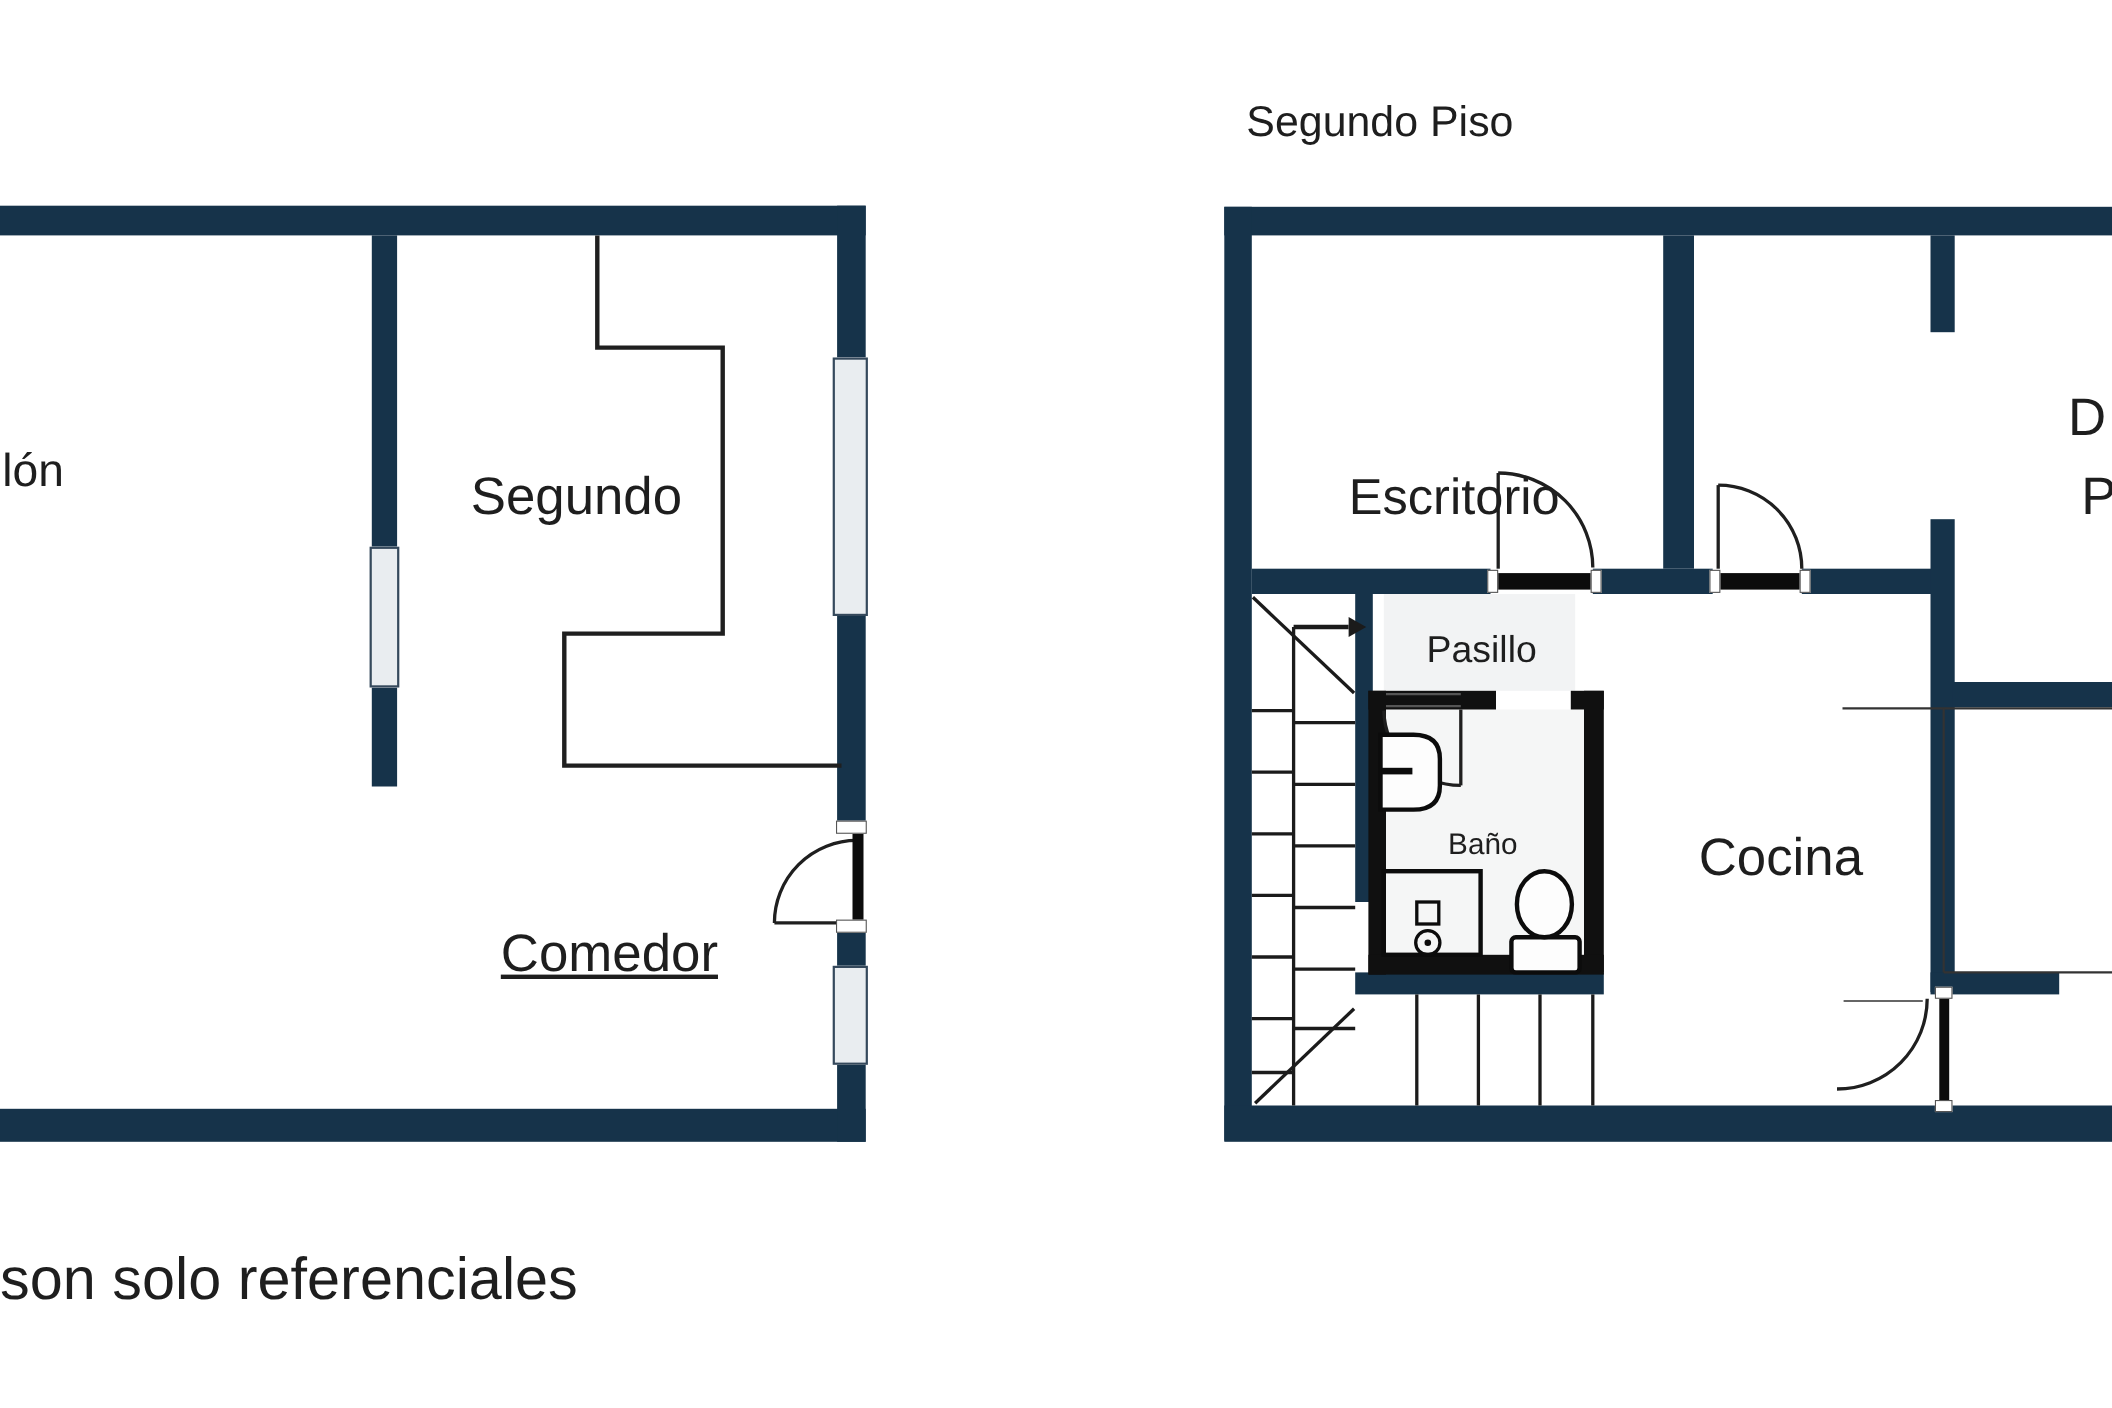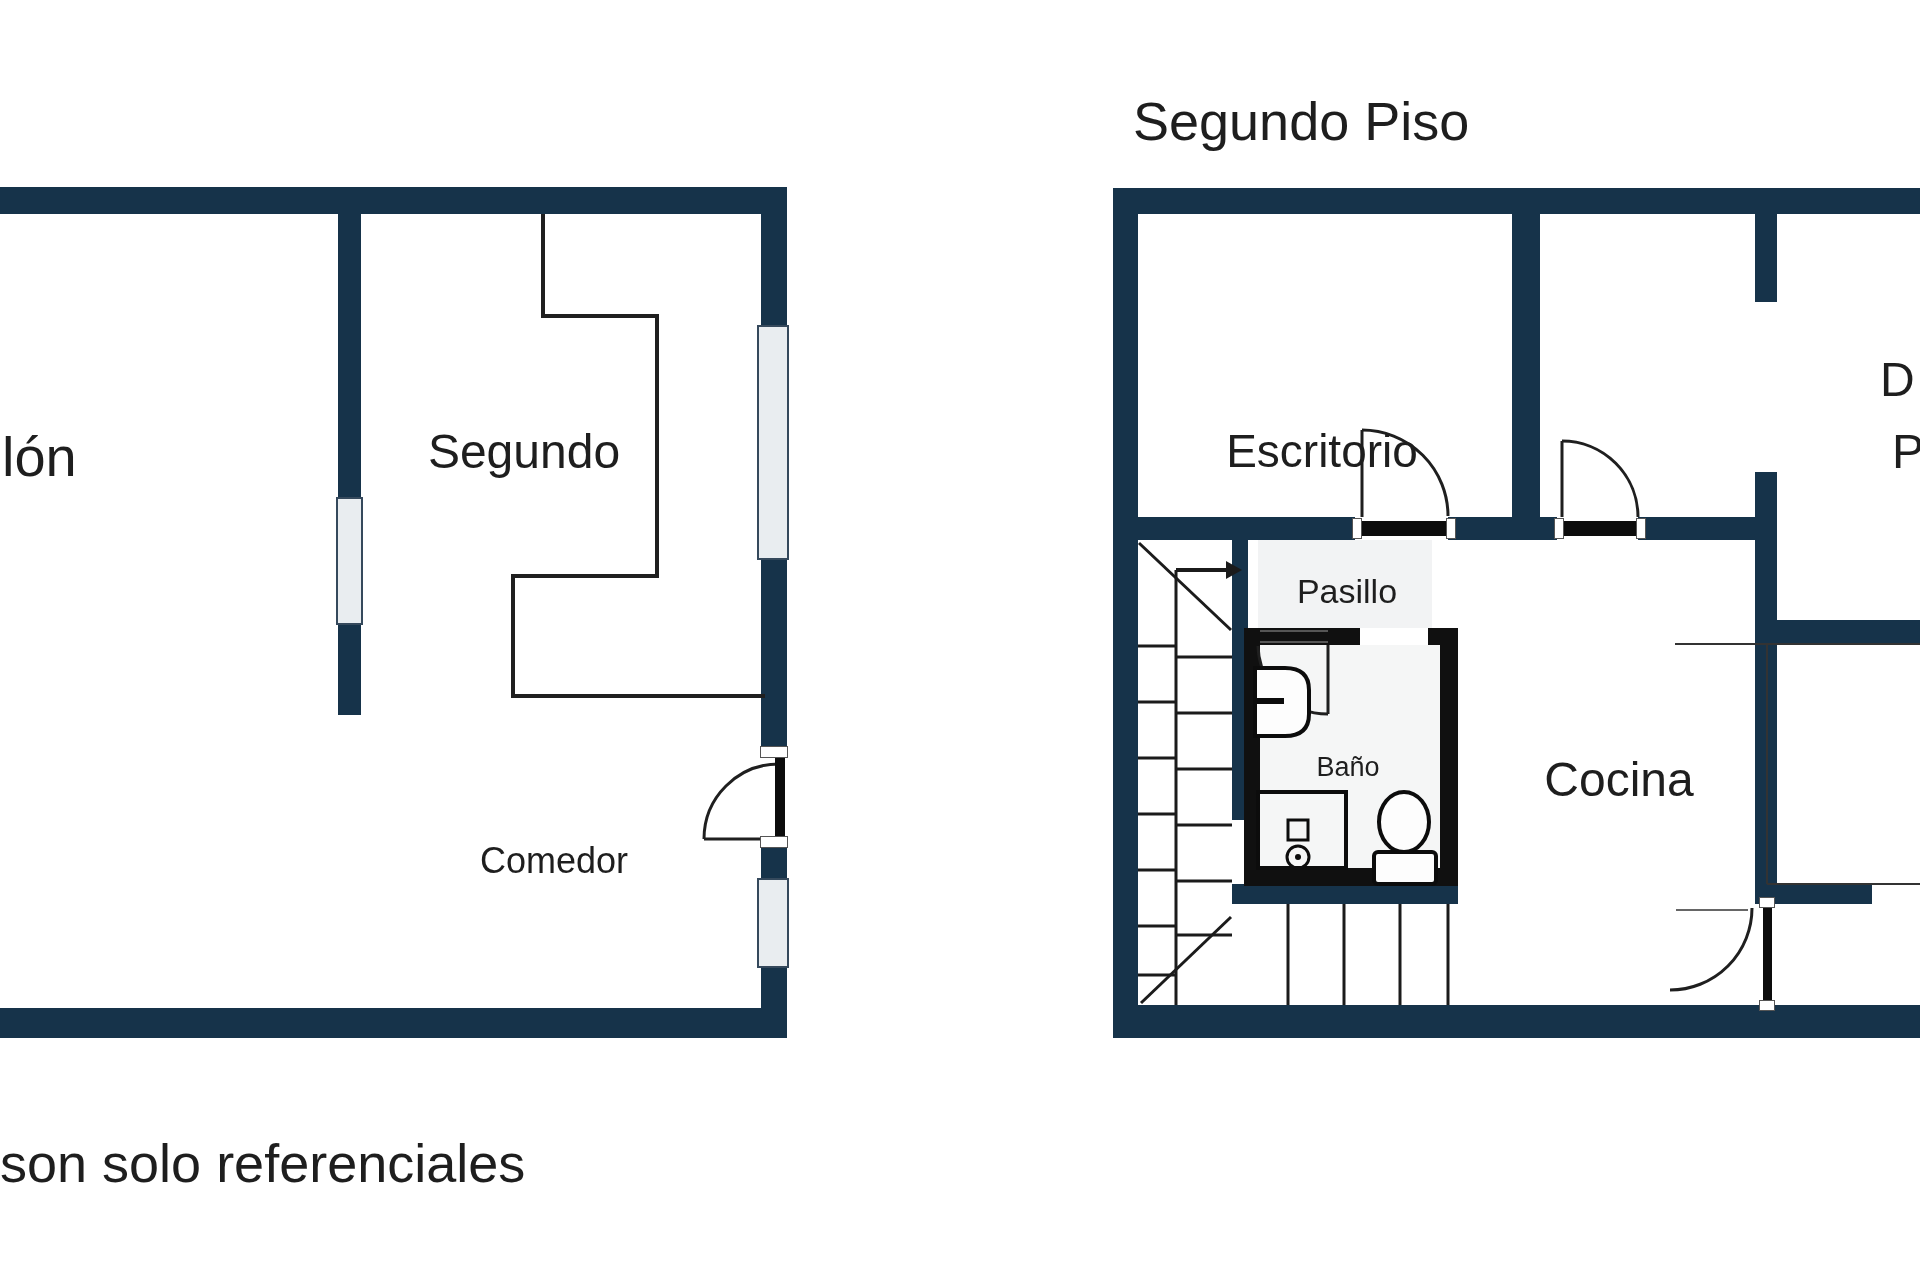--- a/index.html
+++ b/index.html
@@ -141,25 +141,25 @@
     <line x1="1256" y1="701" x2="1284" y2="701" stroke="#0c0c0c" stroke-width="6"></line>
     <rect x="1258" y="792" width="88" height="76" fill="none" stroke="#0c0c0c" stroke-width="4"></rect>
     <rect x="1288" y="820" width="20" height="20" fill="none" stroke="#0c0c0c" stroke-width="3"></rect>
     <circle cx="1298" cy="857" r="11" fill="none" stroke="#0c0c0c" stroke-width="3"></circle>
     <circle cx="1298" cy="857" r="3" fill="#0c0c0c"></circle>
     <rect x="1374" y="852" width="62" height="32" rx="4" fill="#fdfdfd" stroke="#0c0c0c" stroke-width="4"></rect>
     <ellipse cx="1404" cy="822" rx="25" ry="30" fill="#fdfdfd" stroke="#0c0c0c" stroke-width="4"></ellipse>
   </g>
 </svg>
 
-<div class="lbl" style="left:1133px;top:90px;font-size:54px;">Segundo Piso</div>
+<div class="lbl" style="left:1133px;top:90px;font-size:39px;">Segundo Piso</div>
 
-<div class="lbl" style="left:2px;top:424px;font-size:56px;">lón</div>
+<div class="lbl" style="left:2px;top:404px;font-size:42px;">lón</div>
 <div class="lbl center" style="left:524px;top:424px;font-size:48px;">Segundo</div>
-<div class="lbl center" style="left:554px;top:840px;font-size:36px;">Comedor</div>
+<div class="lbl center" style="left:554px;top:840px;font-size:48px;text-decoration:underline;">Comedor</div>
 
 <div class="lbl center" style="left:1322px;top:424px;font-size:46px;">Escritorio</div>
 <div class="lbl" style="left:1880px;top:352px;font-size:48px;">D</div>
 <div class="lbl" style="left:1892px;top:424px;font-size:48px;">P</div>
 <div class="lbl center" style="left:1347px;top:572px;font-size:34px;">Pasillo</div>
 <div class="lbl center" style="left:1348px;top:752px;font-size:27px;">Baño</div>
 <div class="lbl center" style="left:1619px;top:752px;font-size:48px;">Cocina</div>
 
 <div class="lbl" style="left:0;top:1132px;font-size:54px;">son solo referenciales</div>
 

